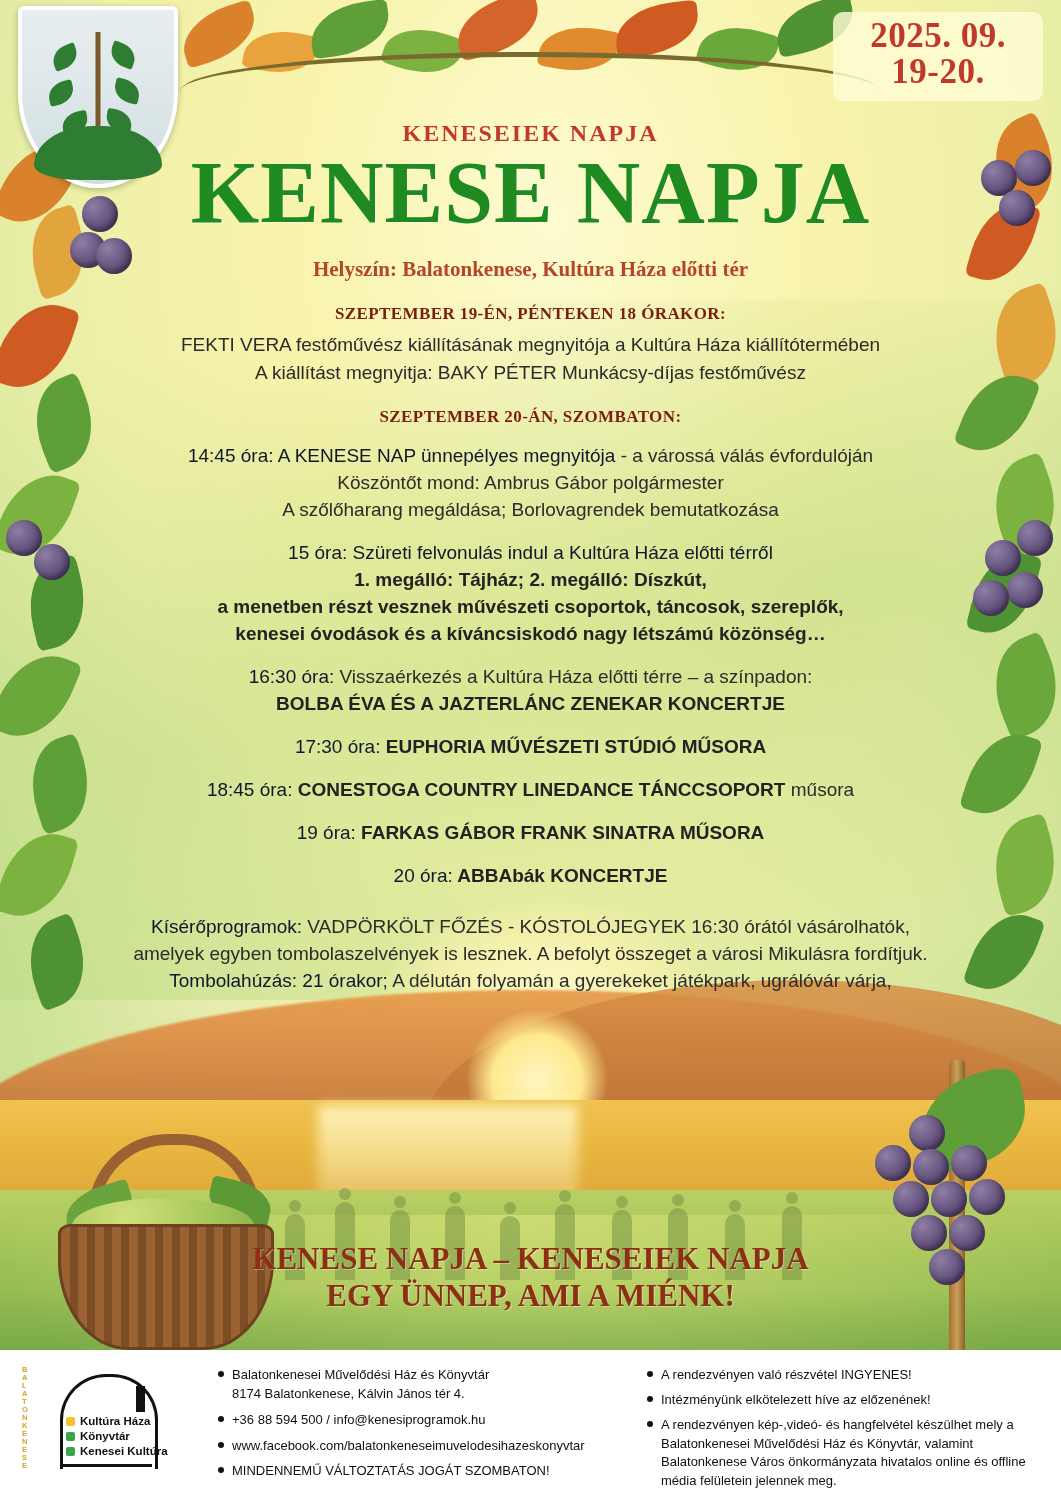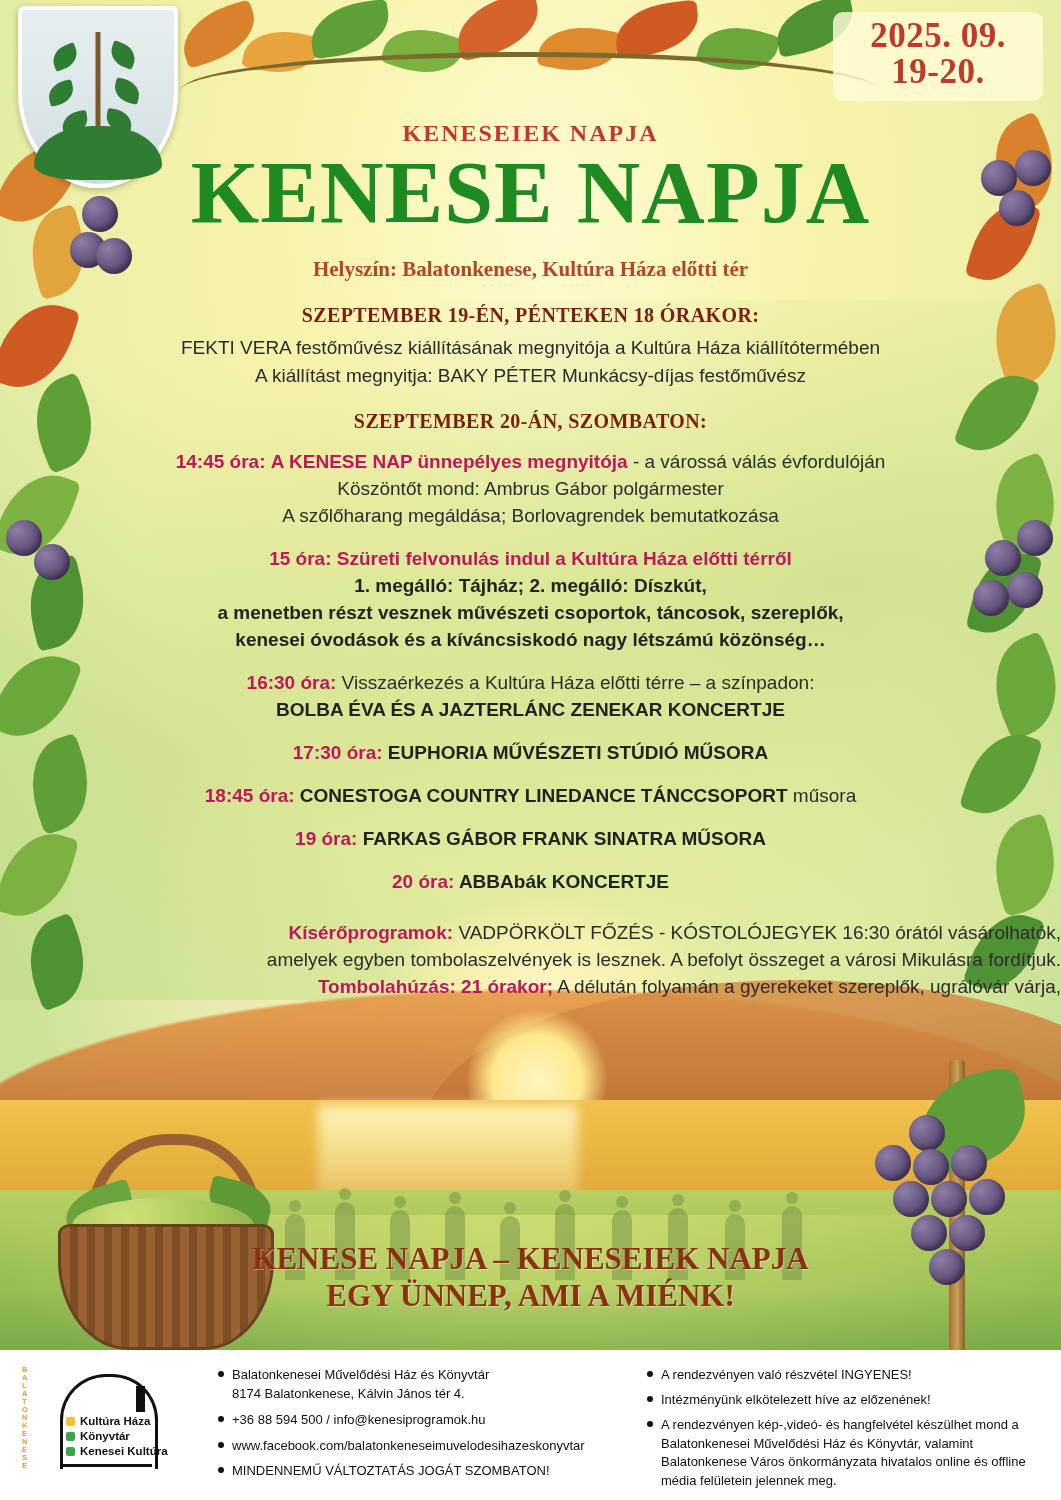--- a/index.html
+++ b/index.html
@@ -135,25 +135,25 @@
     text-align:center;margin-top:2px;color:#1f8a1f;font-family:"Liberation Serif", serif;
     font-weight:bold;font-size:88px;letter-spacing:1px;line-height:1;
     text-shadow:1px 1px 0 rgba(255,255,255,.55);
   }
   .venue{
     text-align:center;margin-top:20px;color:#b5452a;font-family:"Liberation Serif", serif;
     font-weight:bold;font-size:21px;
   }
   .dayhead{
     text-align:center;margin-top:22px;color:#7a1f0f;font-family:"Liberation Serif", serif;
-    font-weight:bold;font-size:20px;letter-spacing:.4px;
+    font-weight:bold;font-size:17px;letter-spacing:.4px;
   }
   .plain{text-align:center;color:#2b2b2b;font-size:19px;line-height:1.35;margin-top:8px;}
   .block{text-align:center;margin-top:16px;font-size:19px;line-height:1.42;color:#2b2b2b;}
-  .t{color:#be185d;font-weight:bold;}
+  .t{color:#0f172a;font-weight:normal;}
   .b{font-weight:bold;color:#222;}
   .g{color:#2b2b2b;}
   .bottom-slogan{
     position:absolute;left:0;right:0;bottom:186px;text-align:center;
     font-family:"Liberation Serif", serif;font-weight:bold;color:#8c2f12;
     font-size:31px;line-height:1.2;text-shadow:1px 1px 0 rgba(255,255,255,.35);
   }
 
   
   .footer{position:absolute;left:0;right:0;bottom:0;height:150px;background:#ffffff;}
@@ -334,24 +334,24 @@
     </div>
 
     <div class="block">
       <div><span class="t">19 óra:</span><span class="b"> FARKAS GÁBOR FRANK SINATRA MŰSORA</span></div>
     </div>
 
     <div class="block">
       <div><span class="t">20 óra:</span><span class="b"> ABBAbák KONCERTJE</span></div>
     </div>
 
-    <div class="block" style="margin-top:24px;text-align:right;">
+    <div class="block" style="margin-top:24px;">
       <div><span class="t">Kísérőprogramok:</span><span class="g"> VADPÖRKÖLT FŐZÉS - KÓSTOLÓJEGYEK 16:30 órától vásárolhatók,</span></div>
       <div>amelyek egyben tombolaszelvények is lesznek. A befolyt összeget a városi Mikulásra fordítjuk.</div>
-      <div><span class="t">Tombolahúzás: 21 órakor;</span><span class="g"> A délután folyamán a gyerekeket szereplők, ugrálóvár várja,</span></div>
+      <div><span class="t">Tombolahúzás: 21 órakor;</span><span class="g"> A délután folyamán a gyerekeket játékpark, ugrálóvár várja,</span></div>
     </div>
   </div>
 
   <div class="bottom-slogan">
     <div>KENESE NAPJA – KENESEIEK NAPJA</div>
     <div>EGY ÜNNEP, AMI A MIÉNK!</div>
   </div>
 
   <div class="footer">
     <div class="footer-inner">
@@ -388,19 +388,19 @@
           <li>+36 88 594 500  /  info@kenesiprogramok.hu</li>
           <li>www.facebook.com/balatonkeneseimuvelodesihazeskonyvtar</li>
           <li>MINDENNEMŰ VÁLTOZTATÁS JOGÁT SZOMBATON!</li>
         </ul>
       </div>
 
       <div class="fcol right" style="flex:0 0 400px;">
         <ul>
           <li>A rendezvényen való részvétel INGYENES!</li>
           <li>Intézményünk elkötelezett híve az előzenének!</li>
-          <li>A rendezvényen kép-,videó- és hangfelvétel készülhet mond a Balatonkenesei Művelődési Ház és Könyvtár, valamint Balatonkenese Város önkormányzata hivatalos online és offline média felületein jelennek meg.</li>
+          <li>A rendezvényen kép-,videó- és hangfelvétel készülhet mely a Balatonkenesei Művelődési Ház és Könyvtár, valamint Balatonkenese Város önkormányzata hivatalos online és offline média felületein jelennek meg.</li>
         </ul>
       </div>
     </div>
   </div>
 
 </div>
 
 </body></html>

